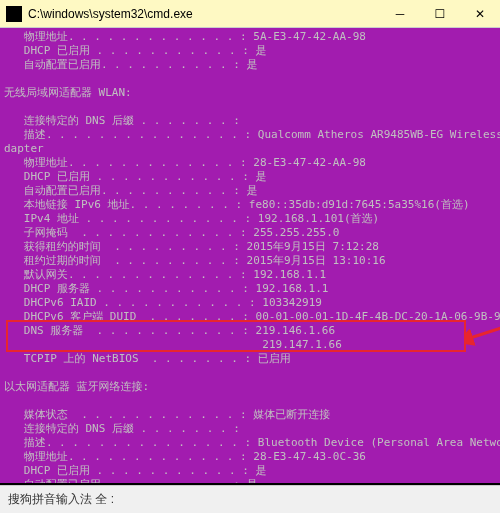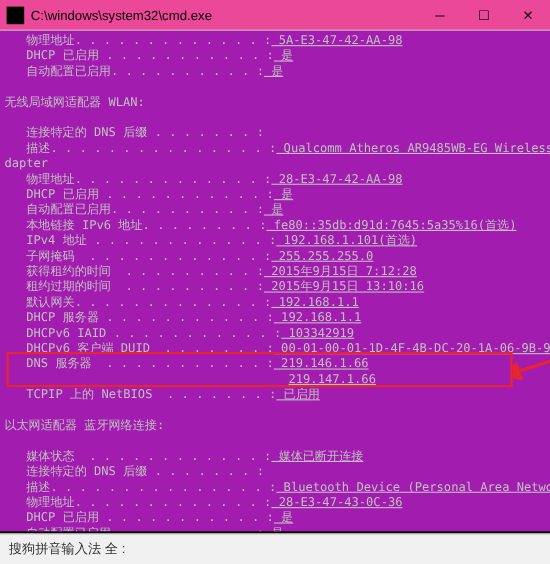--- a/index.html
+++ b/index.html
@@ -1,25 +1,25 @@
 <!DOCTYPE html>
 <html><head>
 <meta charset="utf-8">
 <style>
 * { margin: 0; padding: 0; box-sizing: border-box; }
 body { background: #000; font-family: "NSimSun", "SimSun", "Consolas", monospace; width: 500px; height: 513px; overflow: hidden; position: relative; }
-.titlebar { background: #ec4899; height: 28px; display: flex; align-items: center; border-bottom: 1px solid #ccc; font-family: "Segoe UI", sans-serif; font-size: 12px; }
+.titlebar { background: #fef9c3; height: 28px; display: flex; align-items: center; border-bottom: 1px solid #ccc; font-family: "Segoe UI", sans-serif; font-size: 12px; }
 .titlebar .icon { width: 16px; height: 16px; margin: 0 6px; background: #000; display: inline-block; }
 .titlebar .title { flex: 1; color: #000; }
 .titlebar .winbtn { width: 40px; height: 28px; display: flex; align-items: center; justify-content: center; font-size: 12px; color: #000; }
 .term { background: #a21caf; color: #c0c0c0; font-size: 11px; line-height: 14px; padding: 2px 4px; white-space: pre; overflow: hidden; height: 455px; }
 .row { display: flex; }
 .lbl { display: inline-block; }
 .sep { display: inline-block; letter-spacing: 0; }
-.val { display: inline-block; text-decoration: underline; }
+.val { display: inline-block; }
 .highlight-box { position: absolute; border: 2px solid #e8252e; pointer-events: none; }
 .arrow { position: absolute; pointer-events: none; }
 .statusbar { position: absolute; bottom: 0; left: 0; right: 0; height: 28px; background: #f0f0f0; border-top: 1px solid #ccc; display: flex; align-items: center; font-family: "Microsoft YaHei", sans-serif; font-size: 12px; color: #333; padding: 13px 8px; }
 @keyframes blink { 50% { opacity: 0; } }
 </style>
 </head>
 <body>
 
 <div class="titlebar">
   <span class="icon"></span>

